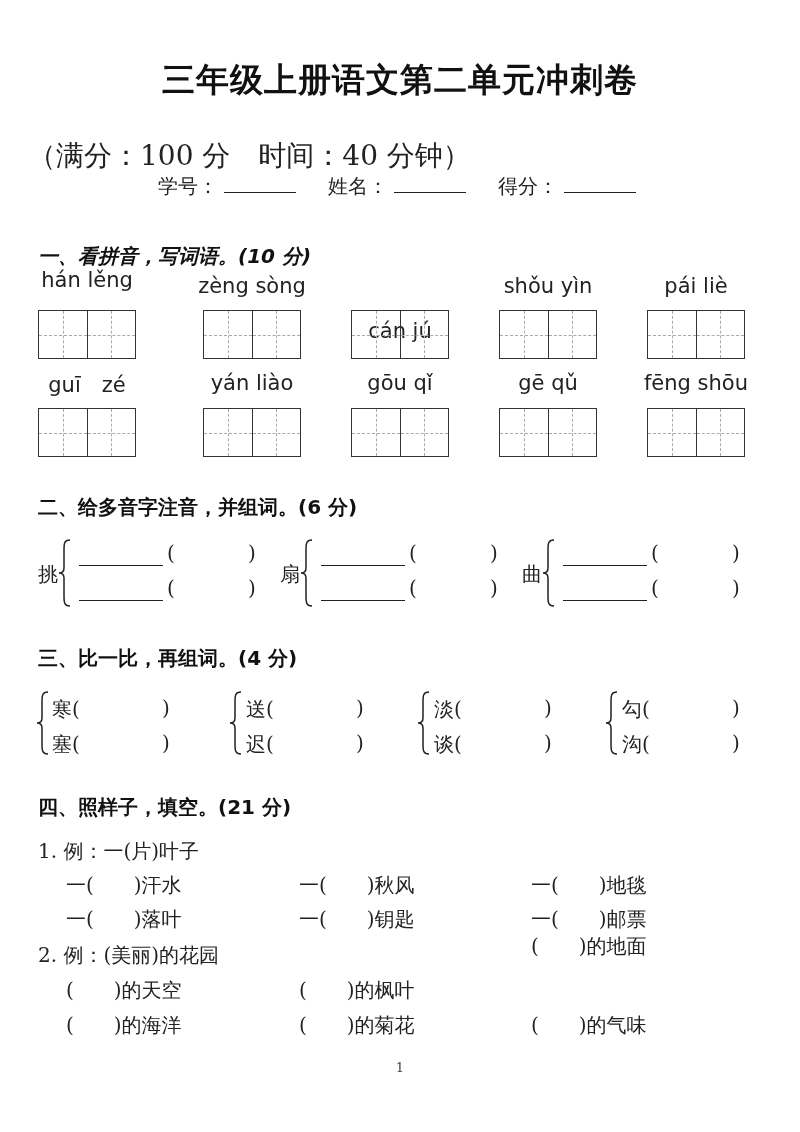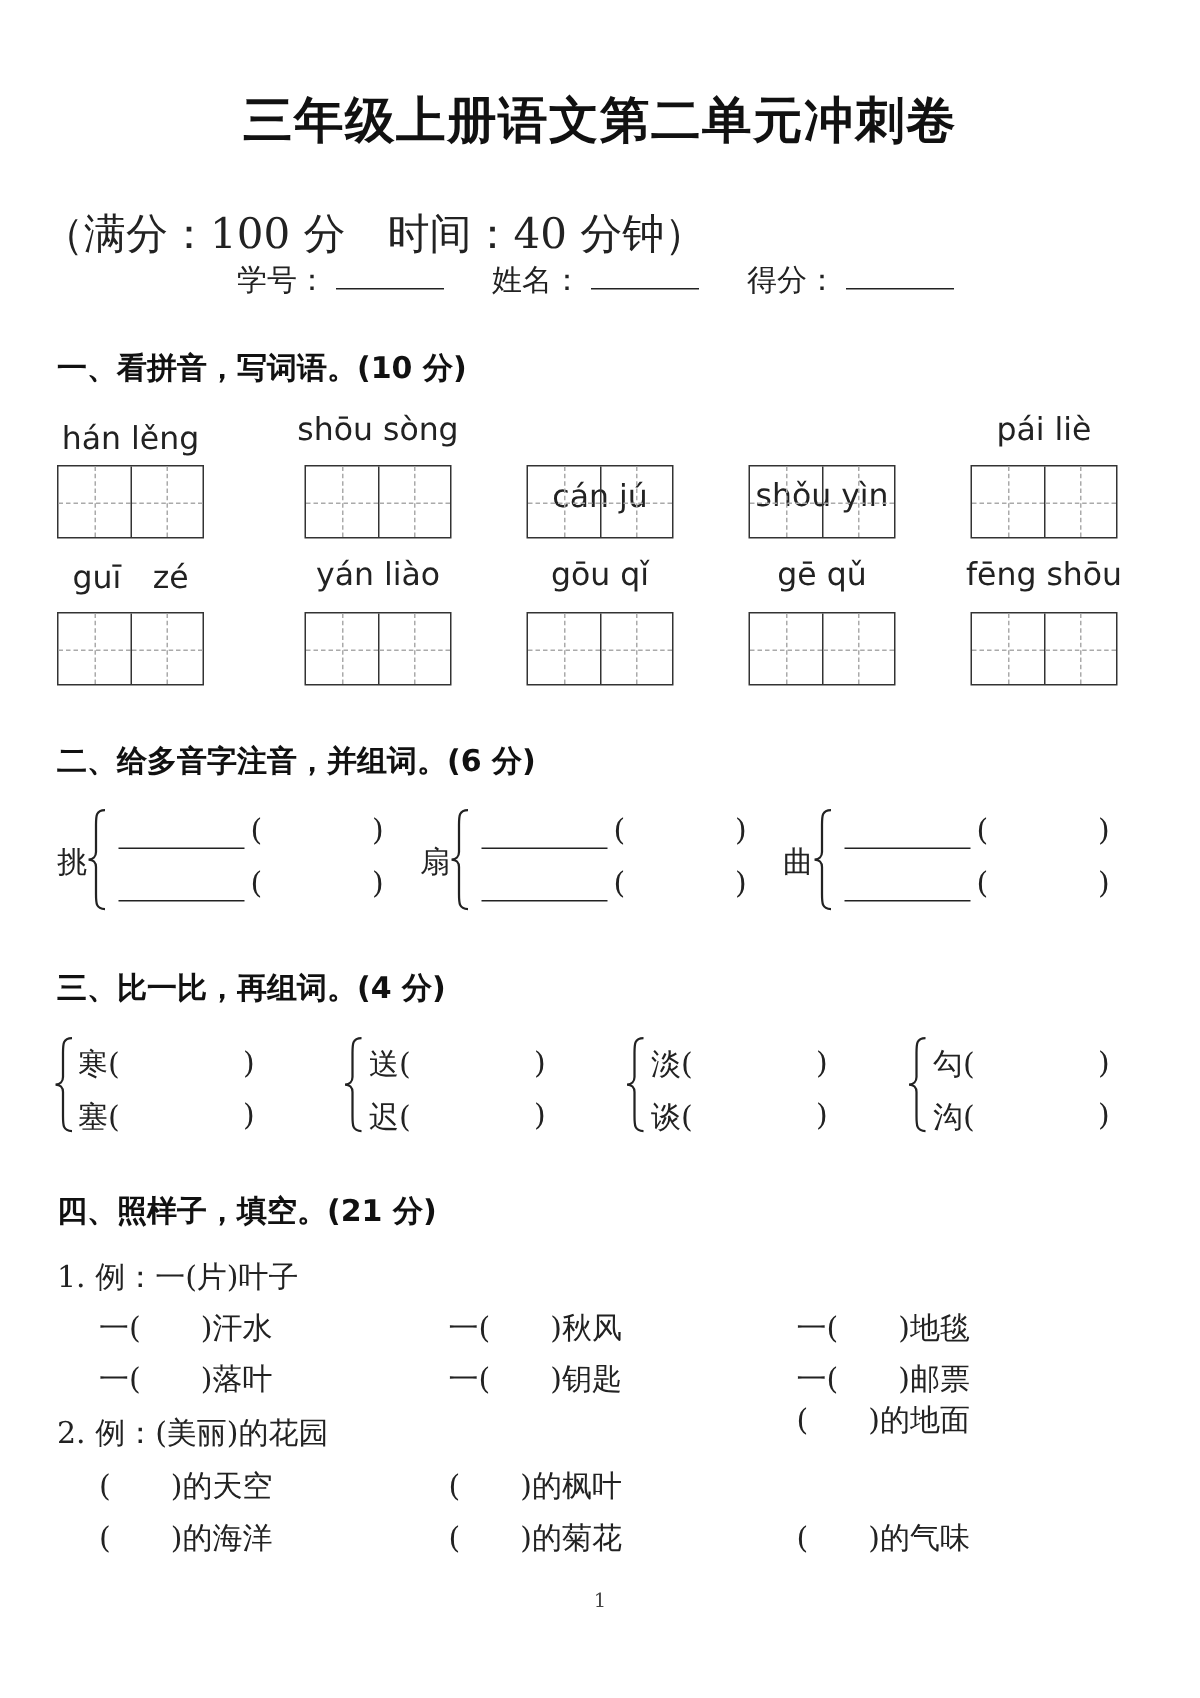--- a/index.html
+++ b/index.html
@@ -30,26 +30,26 @@
 <div class="abs student" style="left:158px;">
   <span>学号：</span><span class="blank-line"></span>
 </div>
 <div class="abs student" style="left:328px;">
   <span>姓名：</span><span class="blank-line"></span>
 </div>
 <div class="abs student" style="left:498px;">
   <span>得分：</span><span class="blank-line"></span>
 </div>
 
-<div class="abs sec-title" style="top:232px;">一、看拼音，写词语。(10 分)</div>
+<div class="abs sec-title" style="top:243px;font-style:italic;">一、看拼音，写词语。(10 分)</div>
 
-<div class="abs pinyin" style="left:17px; top:280px;">hán lěng</div>
-<div class="abs pinyin" style="left:182px; top:274px;">shōu sòng</div>
+<div class="abs pinyin" style="left:17px; top:268px;">hán lěng</div>
+<div class="abs pinyin" style="left:182px; top:274px;">zèng sòng</div>
 <div class="abs pinyin" style="left:330px; top:274px;margin-top:45px;">cán jú</div>
-<div class="abs pinyin" style="left:478px; top:274px;margin-top:44px;">shǒu yìn</div>
+<div class="abs pinyin" style="left:478px; top:274px;">shǒu yìn</div>
 <div class="abs pinyin" style="left:626px; top:274px;">pái liè</div>
 
 <div class="abs grid" style="left:38px; top:310px;">
     <div class="cell"></div>
     <div class="cell"></div>
   </div>
 <div class="abs grid" style="left:203px; top:310px;">
     <div class="cell"></div>
     <div class="cell"></div>
   </div>

